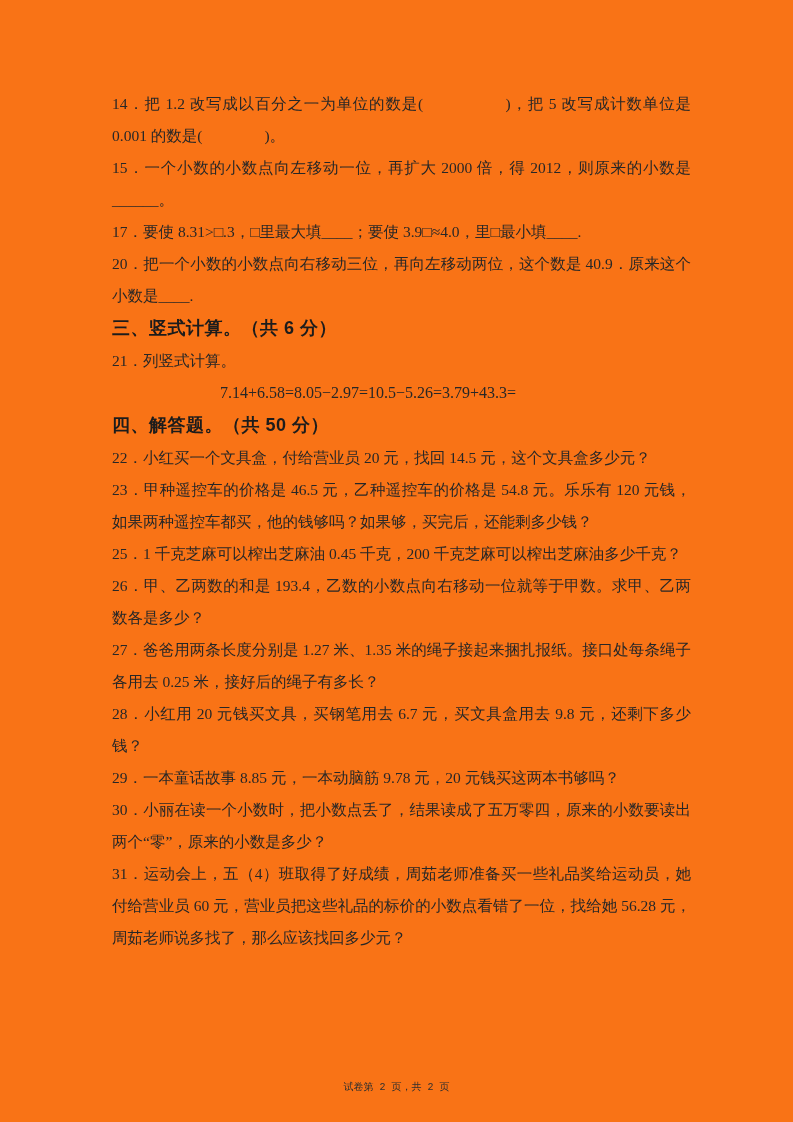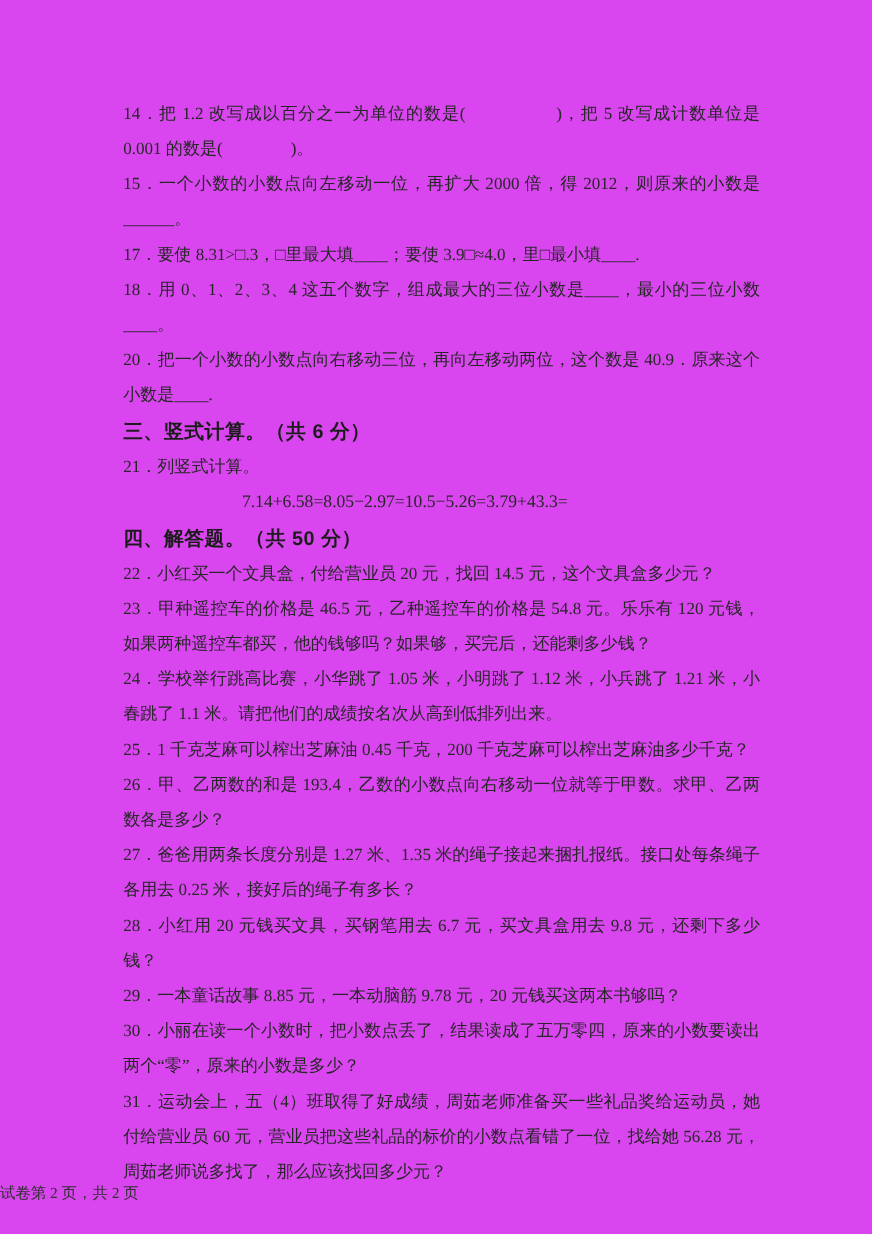--- a/index.html
+++ b/index.html
@@ -4,21 +4,21 @@
 <style>
   html, body { margin: 0; padding: 0; }
   body {
     width: 793px; height: 1122px;
     background: #ffffff;
     position: relative;
     overflow: hidden;
   }
   .page {
     position: absolute; inset: 0;
-    background: #d946ef;
+    background: #f97316;
     font-family: "Liberation Serif", "DejaVu Serif", serif;
     color: #272727;
   }
   .content {
     position: absolute;
     left: 112px; top: 88px;
     width: 579px;
   }
   .q {
     margin: 0;
@@ -39,50 +39,49 @@
     display: flex;
     justify-content: center;
     width: 512px;
     font-size: 16px;
     line-height: 32px;
   }
   .expr { white-space: nowrap; }
   .footer {
     position: absolute;
     left: 0; right: 0; bottom: 28px;
-    font-size: 14px;
+    text-align: center;
+    font-size: 10px;
     color: #2f2f2f;
-    font-family: Liberation Serif, serif;
+    font-family: Liberation Mono, monospace;
   }
 </style>
 </head>
 <body>
 
 <div class="page">
   <div class="content">
 
     <p class="q">14．把 1.2 改写成以百分之一为单位的数是(　　　　　)，把 5 改写成计数单位是 0.001 的数是(　　　　)。</p>
     <p class="q">15．一个小数的小数点向左移动一位，再扩大 2000 倍，得 2012，则原来的小数是______。</p>
     <p class="q">17．要使 8.31&gt;□.3，□里最大填____；要使 3.9□≈4.0，里□最小填____.</p>
-    <p class="q">18．用 0、1、2、3、4 这五个数字，组成最大的三位小数是____，最小的三位小数____。</p>
     <p class="q">20．把一个小数的小数点向右移动三位，再向左移动两位，这个数是 40.9．原来这个小数是____.</p>
 
     <h2 class="sec-heading">三、竖式计算。（共 6 分）</h2>
     <p class="q">21．列竖式计算。</p>
     <div class="expr-row">
       <span class="expr">7.14+6.58=</span>
       <span class="expr">8.05−2.97=</span>
       <span class="expr">10.5−5.26=</span>
       <span class="expr">3.79+43.3=</span>
     </div>
 
     <h2 class="sec-heading">四、解答题。（共 50 分）</h2>
     <p class="q">22．小红买一个文具盒，付给营业员 20 元，找回 14.5 元，这个文具盒多少元？</p>
     <p class="q">23．甲种遥控车的价格是 46.5 元，乙种遥控车的价格是 54.8 元。乐乐有 120 元钱，如果两种遥控车都买，他的钱够吗？如果够，买完后，还能剩多少钱？</p>
-    <p class="q">24．学校举行跳高比赛，小华跳了 1.05 米，小明跳了 1.12 米，小兵跳了 1.21 米，小春跳了 1.1 米。请把他们的成绩按名次从高到低排列出来。</p>
     <p class="q">25．1 千克芝麻可以榨出芝麻油 0.45 千克，200 千克芝麻可以榨出芝麻油多少千克？</p>
     <p class="q">26．甲、乙两数的和是 193.4，乙数的小数点向右移动一位就等于甲数。求甲、乙两数各是多少？</p>
     <p class="q">27．爸爸用两条长度分别是 1.27 米、1.35 米的绳子接起来捆扎报纸。接口处每条绳子各用去 0.25 米，接好后的绳子有多长？</p>
     <p class="q">28．小红用 20 元钱买文具，买钢笔用去 6.7 元，买文具盒用去 9.8 元，还剩下多少钱？</p>
     <p class="q">29．一本童话故事 8.85 元，一本动脑筋 9.78 元，20 元钱买这两本书够吗？</p>
     <p class="q">30．小丽在读一个小数时，把小数点丢了，结果读成了五万零四，原来的小数要读出两个“零”，原来的小数是多少？</p>
     <p class="q">31．运动会上，五（4）班取得了好成绩，周茹老师准备买一些礼品奖给运动员，她付给营业员 60 元，营业员把这些礼品的标价的小数点看错了一位，找给她 56.28 元，周茹老师说多找了，那么应该找回多少元？</p>
 
   </div>
 

